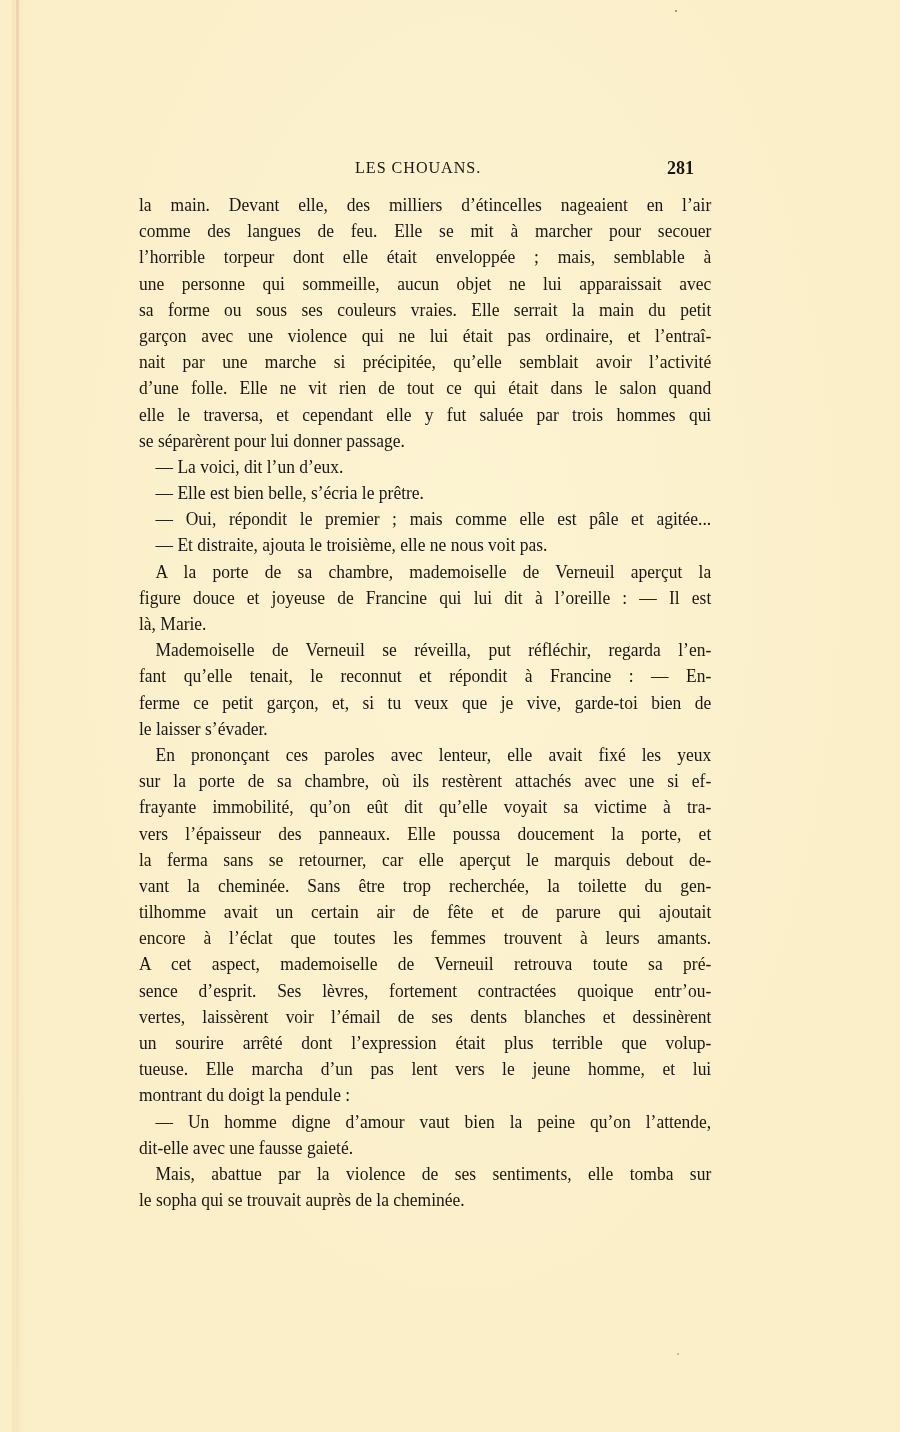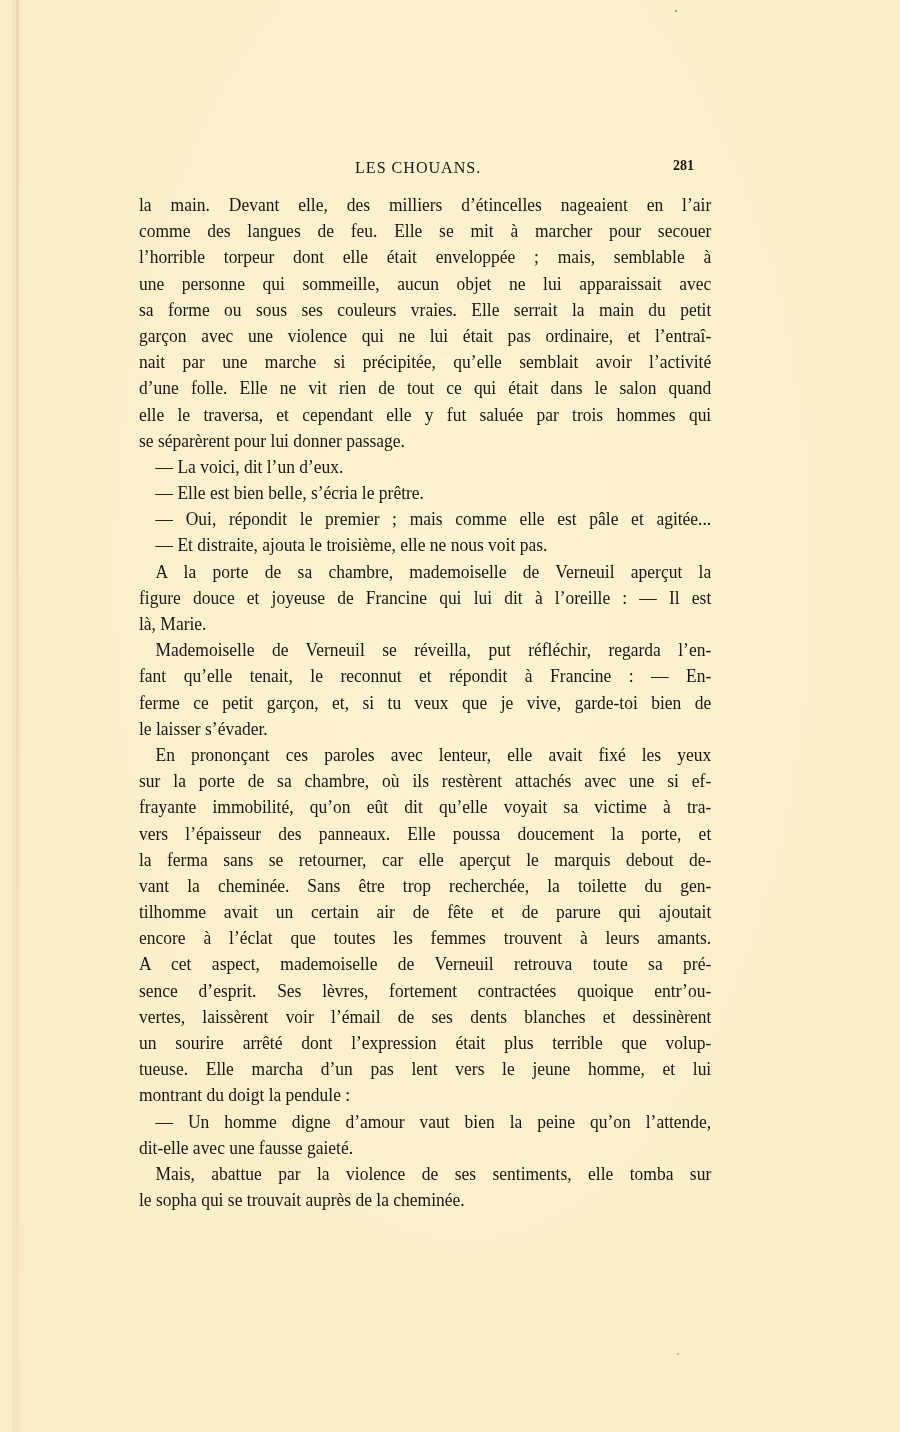--- a/index.html
+++ b/index.html
@@ -49,21 +49,21 @@
       font-size: 17px;
       letter-spacing: 1px;
       transform: scaleX(0.95);
       transform-origin: left top;
       white-space: nowrap;
     }
     .page-number {
       position: absolute;
       right: 0;
       top: 0;
-      font-size: 14px;
+      font-size: 18px;
       font-weight: bold;
       white-space: nowrap;
       margin-left: 16px;
     }
     .text-block {
       position: absolute;
       left: 127px;
       top: 192px;
       width: 572px;
     }

